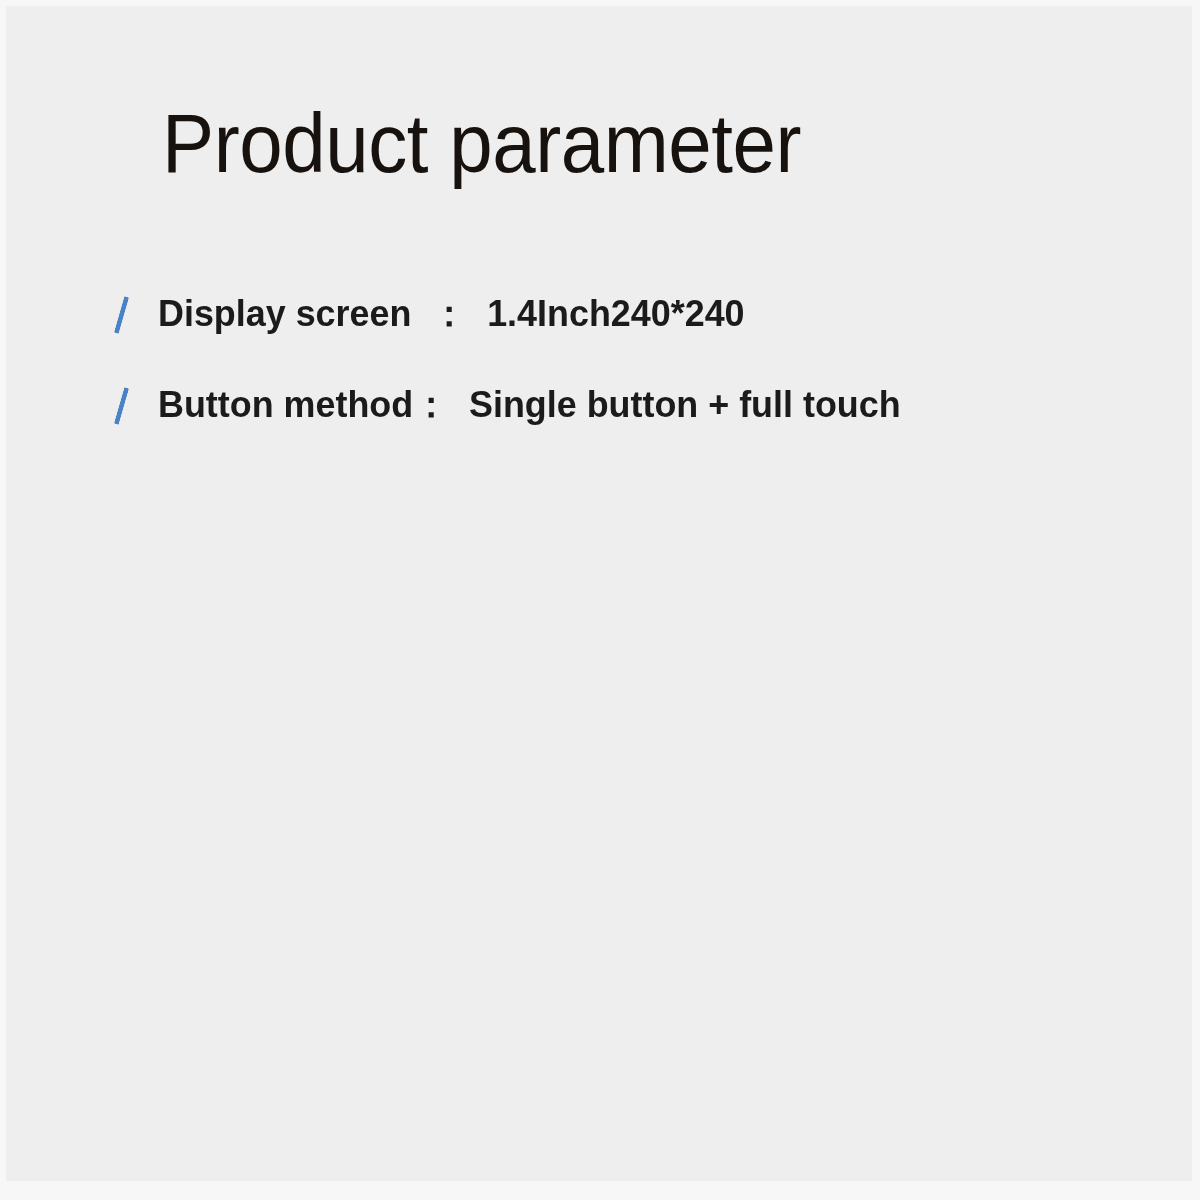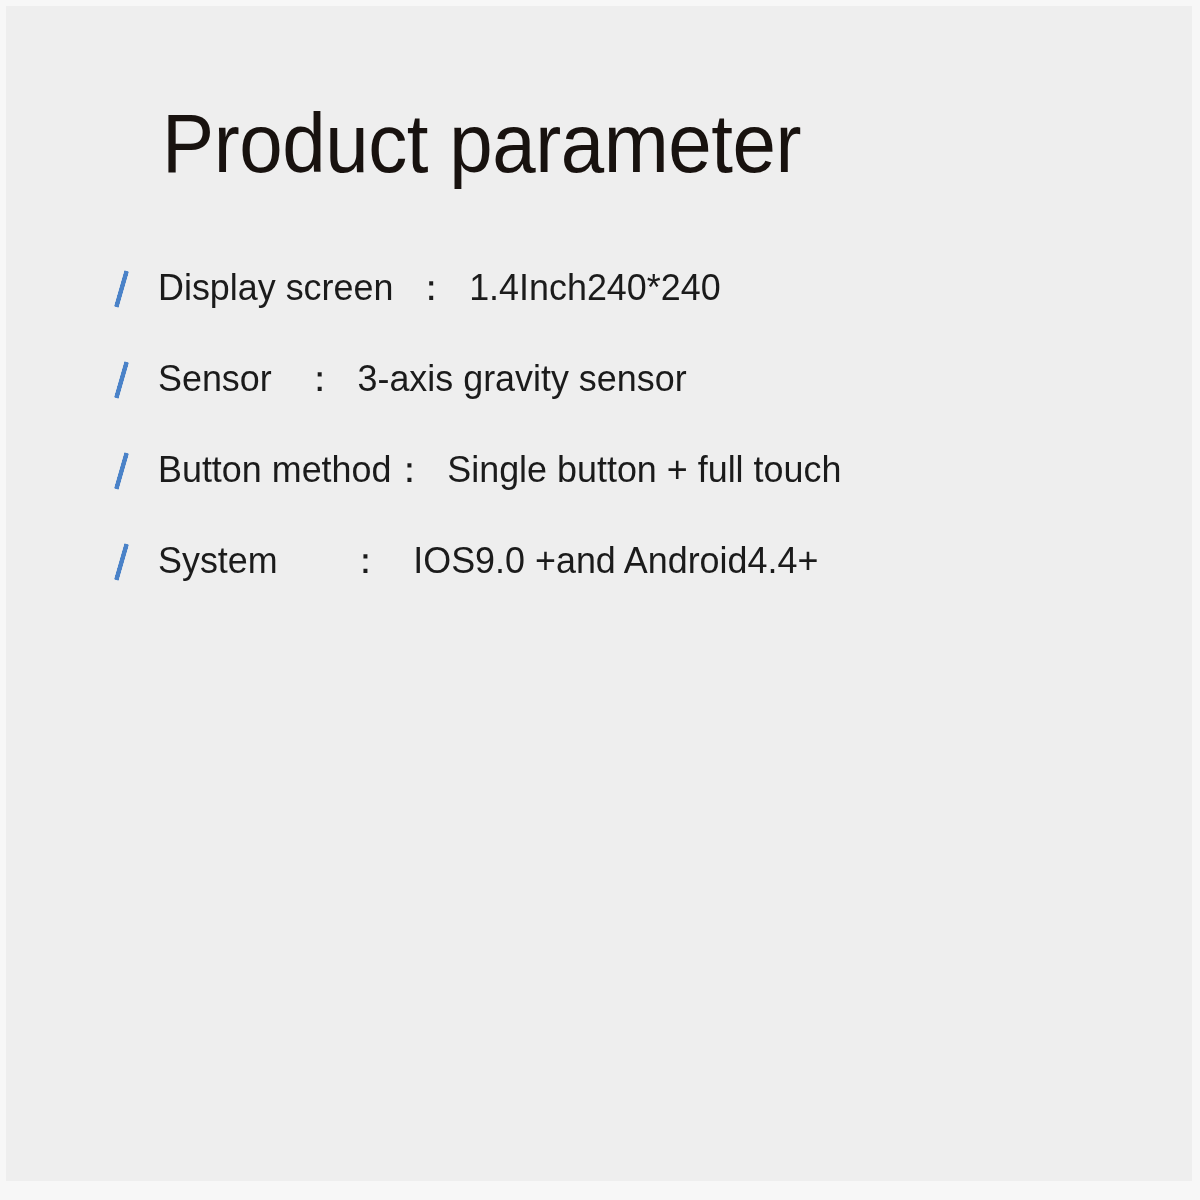--- a/index.html
+++ b/index.html
@@ -44,22 +44,23 @@
     letter-spacing: -0.5px;
     white-space: nowrap;
     transform: scaleX(0.93);
     transform-origin: left top;
   }
 
   
   .spec-list {
     position: absolute;
     left: 0;
-    top: 252px;
+    top: 278px;
     width: 100%;
+    font-weight: bold;
   }
   .spec-row {
     position: relative;
     height: 91px;
     display: flex;
     align-items: flex-start;
   }
   .slash {
     position: absolute;
     left: 113px;
@@ -101,34 +102,26 @@
     <div class="title">Product parameter</div>
 
     <div class="spec-list">
 
       <div class="spec-row">
         <span class="slash"></span>
         <span class="spec-text"><span class="spec-key">Display screen</span><span class="spec-sep">  ：  </span><span class="spec-val">1.4Inch240*240</span></span>
       </div>
 
 
-      <div class="spec-row">
-        <span class="slash"></span>
-        <span class="spec-text"><span class="spec-key">Sensor</span><span class="spec-sep">   ：  </span><span class="spec-val">3-axis gravity sensor</span></span>
-      </div>
 
       <div class="spec-row">
         <span class="slash"></span>
         <span class="spec-text"><span class="spec-key">Button method</span><span class="spec-sep">：  </span><span class="spec-val">Single button + full touch</span></span>
       </div>
 
-      <div class="spec-row">
-        <span class="slash"></span>
-        <span class="spec-text"><span class="spec-key">System</span><span class="spec-sep">       ：   </span><span class="spec-val">IOS9.0 +and Android4.4+</span></span>
-      </div>
 
 
 
 
 
     </div>
   </div>
 </div>
 
 </body></html>

